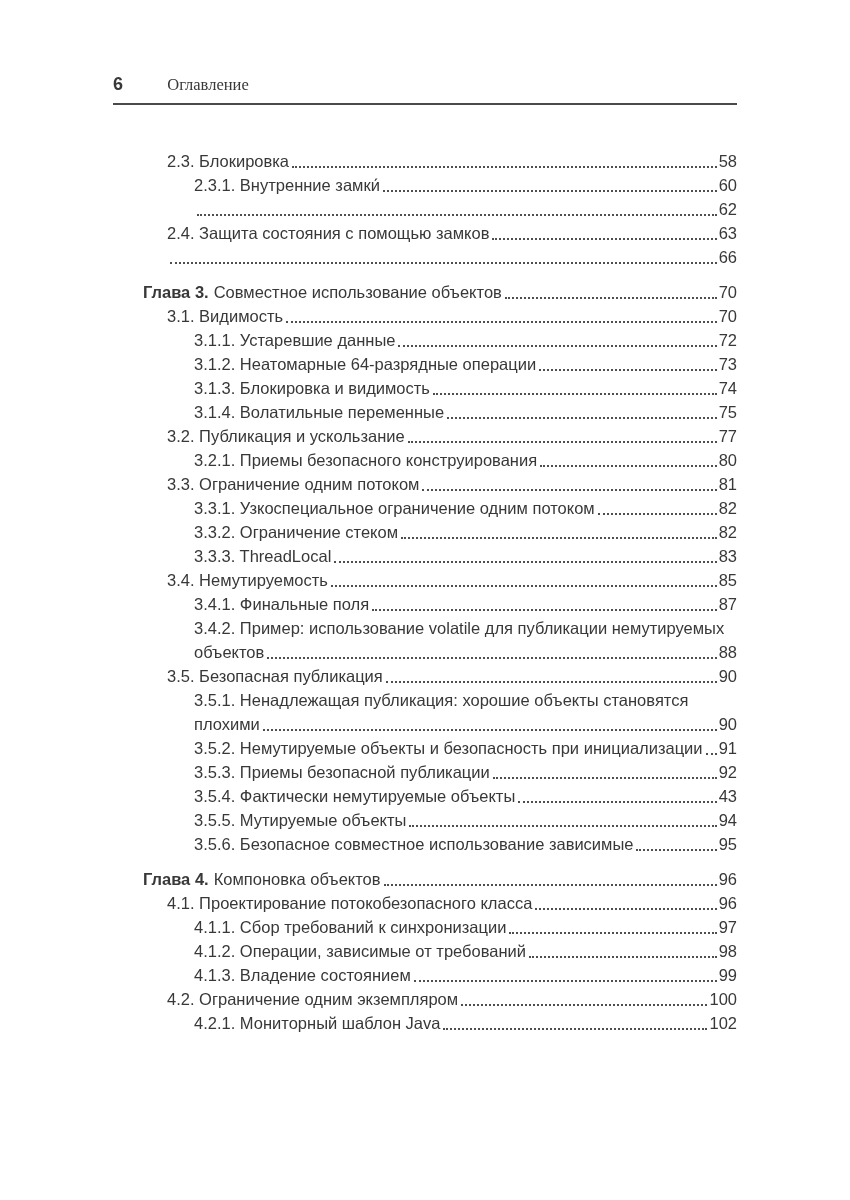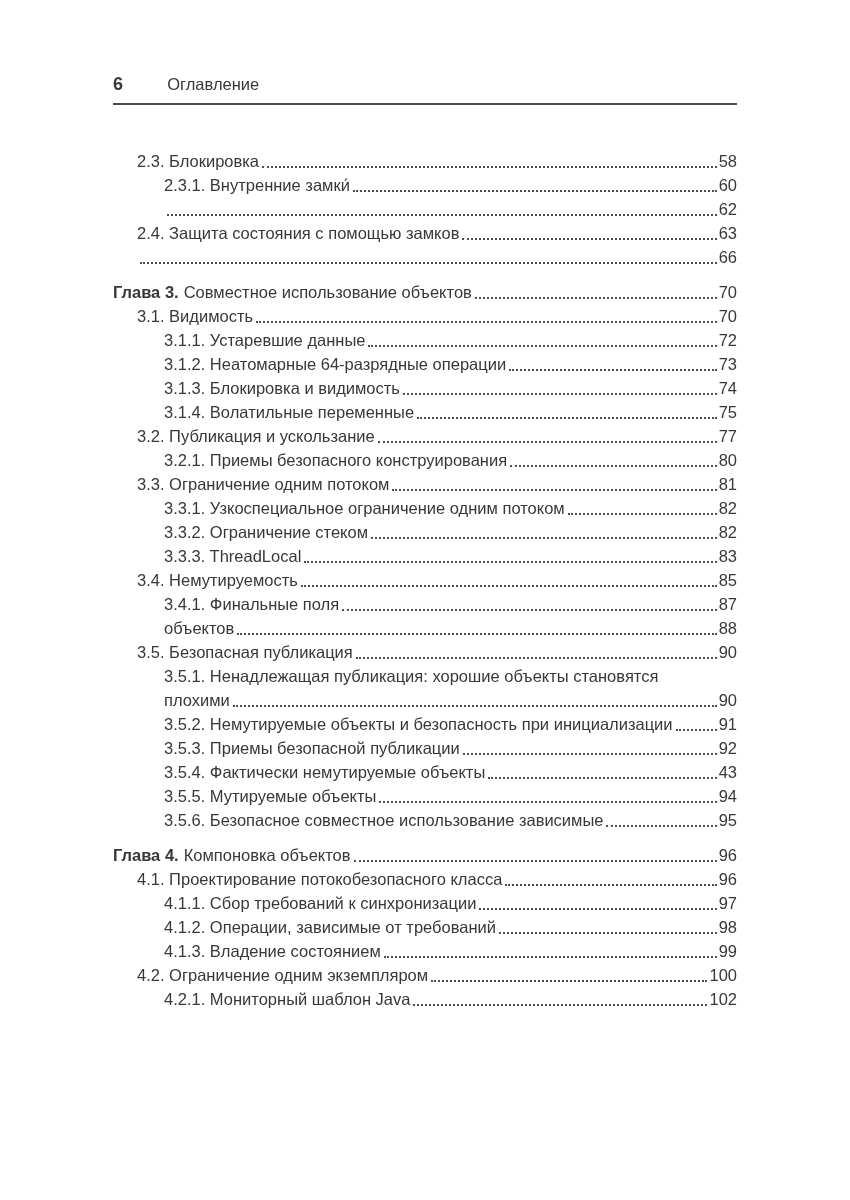--- a/index.html
+++ b/index.html
@@ -30,29 +30,31 @@
     align-items: baseline;
   }
   .header .pageno {
     font-weight: bold;
     font-size: 18px;
     letter-spacing: 0.2px;
   }
   .header .htitle {
     margin-left: 44px;
     font-size: 16.5px;
+    font-family: Liberation Serif, serif;
   }
   .rule {
     margin-top: 8px;
     height: 2px;
     background: #4a4a4a;
   }
   .toc {
     margin-top: 44px;
     font-size: 16.5px;
+    margin-left: 30px;
   }
   .toc-row {
     line-height: 24px;
   }
   .ind0 { padding-left: 0; }
   .ind1 { padding-left: 24px; }
   .ind2 { padding-left: 51px; }
   .chapter { margin-top: 11px; }
   .chapter-prefix {
     font-weight: bold;
@@ -218,20 +220,21 @@
           </div>
         </div>
         <div class="toc-row ind2">
           <div class="leader-line">
             <span class="label">3.4.1. Финальные поля</span>
             <span class="dots"></span>
             <span class="pagenum">87</span>
           </div>
         </div>
         <div class="toc-row ind2">
+          <div class="wrap-line">3.4.2. Пример: использование volatile для публикации немутируемых</div>
           <div class="leader-line">
             <span class="label">объектов</span>
             <span class="dots"></span>
             <span class="pagenum">88</span>
           </div>
         </div>
         <div class="toc-row ind1">
           <div class="leader-line">
             <span class="label">3.5. Безопасная публикация</span>
             <span class="dots"></span>

